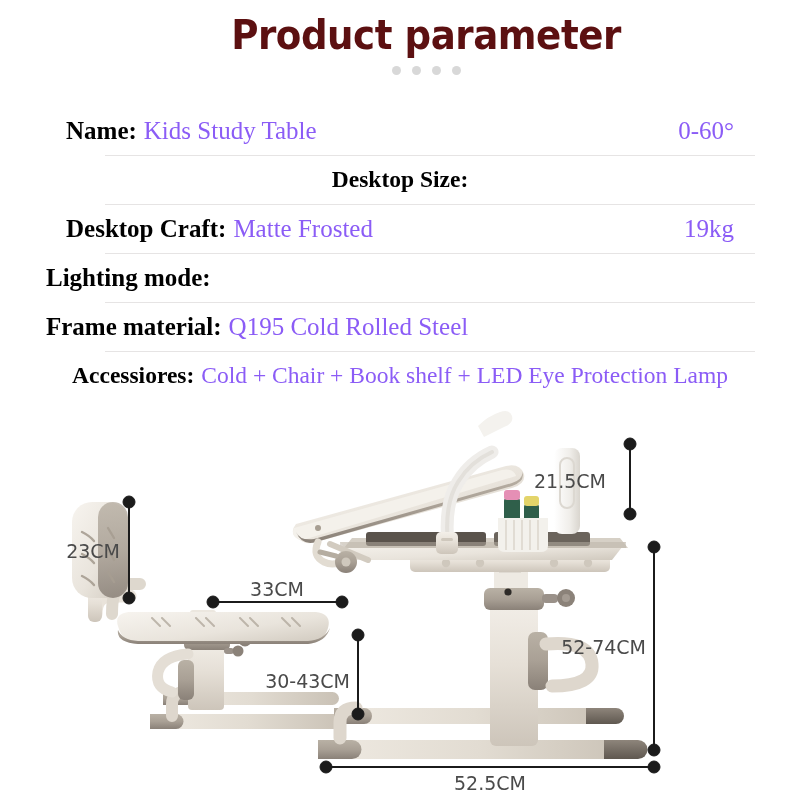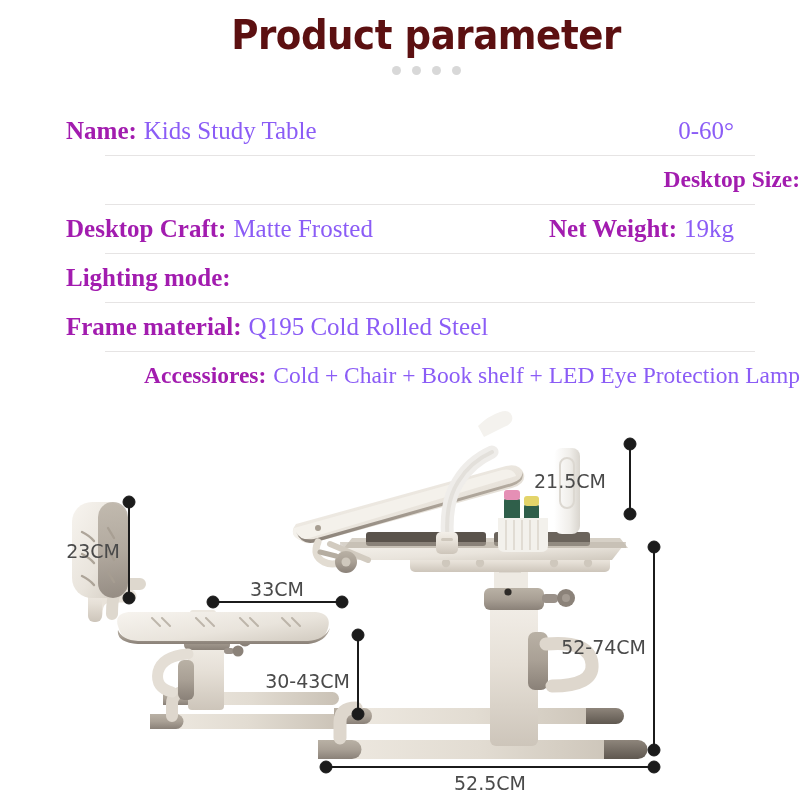--- a/index.html
+++ b/index.html
@@ -65,42 +65,42 @@
     background: #e6e4e4;
   }
   .spec-cell {
     display: inline-flex;
     align-items: baseline;
     white-space: nowrap;
   }
   .spec-label {
     font-family: "Liberation Serif", serif;
     font-weight: bold;
-    color: #a21caf;
+    color: #000000;
     font-size: 25px;
   }
   .spec-value {
     font-family: "Liberation Serif", serif;
     color: #8b5cf6;
     font-size: 25px;
     margin-left: 7px;
   }
   .spec-row.two-col {
     justify-content: flex-start;
     padding-left: 66px;
   }
   .spec-row.two-col .spec-cell.second {
     margin-left: auto;
     margin-right: 66px;
   }
   .spec-row.one-col {
     justify-content: flex-start;
-    padding-left: 66px;
-  }
-  .spec-row.center-col { justify-content: flex-end; }
+    padding-left: 46px;
+  }
+  .spec-row.center-col { justify-content: center; }
   .spec-row.tight .spec-label,
   .spec-row.tight .spec-value { font-size: 23.5px; }
 
   
   #product-diagram {
     position: absolute;
     top: 392px; left: 0;
     width: 800px; height: 408px;
   }
   #product-svg { display: block; }
@@ -141,21 +141,20 @@
       <span class="spec-label">Desktop Size:</span>
     </span>
   </div>
 
   <div class="spec-row two-col">
     <span class="spec-cell first">
       <span class="spec-label">Desktop Craft:</span>
       <span class="spec-value">Matte Frosted</span>
     </span>
     <span class="spec-cell second">
-      <span class="spec-label">Net Weight:</span>
       <span class="spec-value">19kg</span>
     </span>
   </div>
 
   <div class="spec-row one-col">
     <span class="spec-cell">
       <span class="spec-label">Lighting mode:</span>
     </span>
   </div>
 

